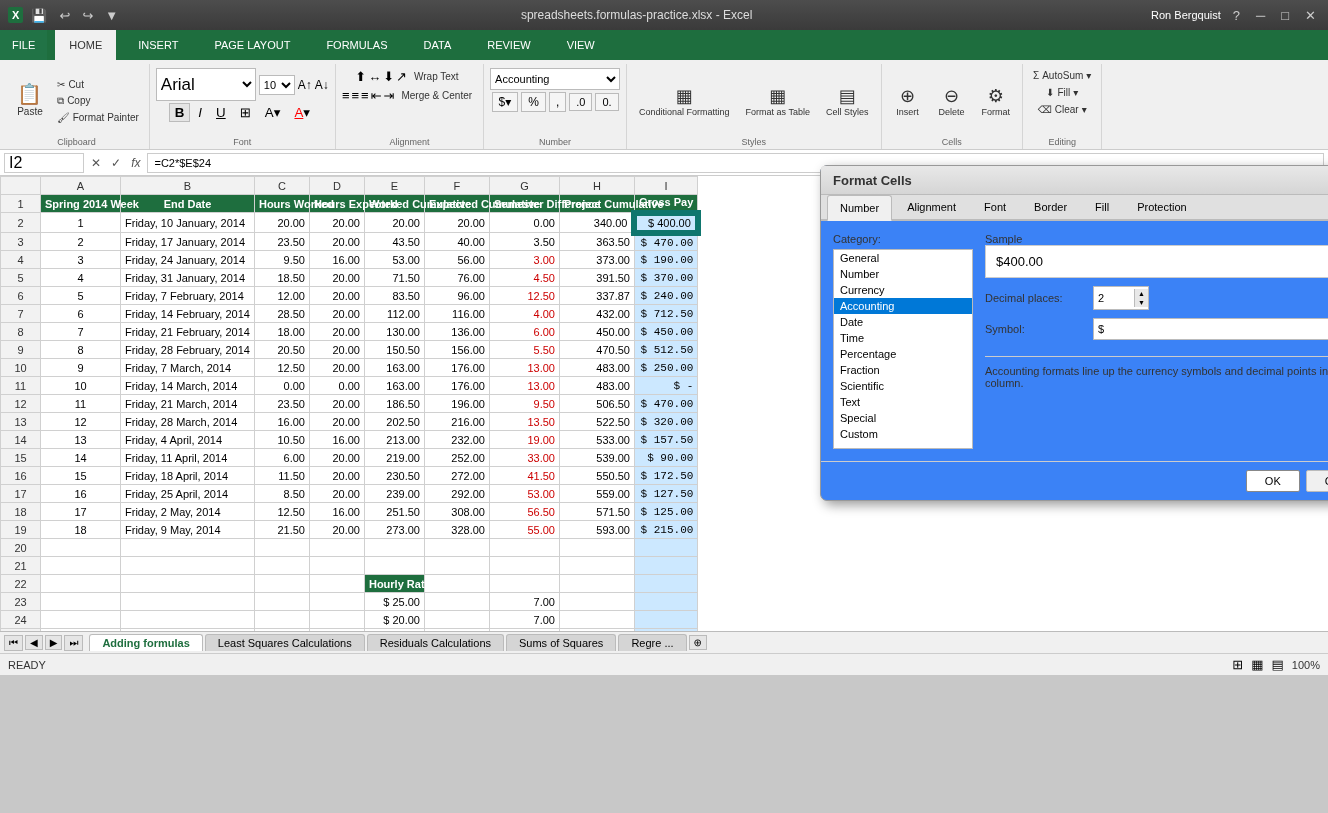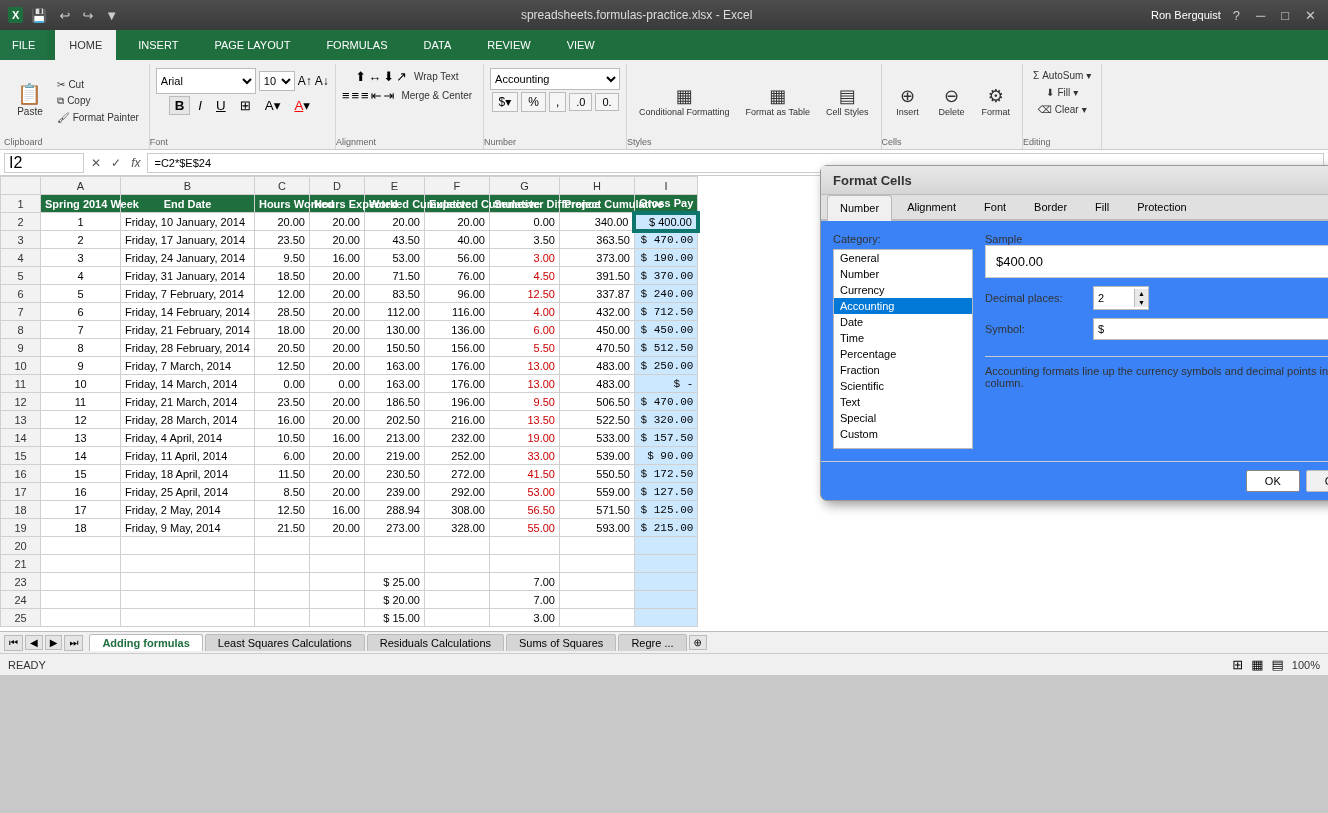--- a/index.html
+++ b/index.html
@@ -70,21 +70,21 @@
       min-width: 60px;
       position: relative;
     }
     .ribbon-group-label {
       font-size: 9px;
       color: #666;
       position: absolute;
       bottom: 2px;
       left: 0;
       right: 0;
-      text-align: left;
+      text-align: center;
     }
     .ribbon-group-content {
       display: flex;
       align-items: center;
       gap: 3px;
       flex: 1;
       margin-bottom: 14px;
     }
     .ribbon-btn {
       display: flex;
@@ -109,22 +109,22 @@
       padding: 1px 3px;
       border-radius: 2px;
       border: 1px solid transparent;
       background: none;
       font-size: 10px;
       color: #333;
       white-space: nowrap;
     }
     .font-selector {
       width: 100px;
-      height: 26px;
-      font-size: 11px;
+      height: 33px;
+      font-size: 17px;
       border: 1px solid #bbb;
       background: white;
     }
     .font-size-selector {
       width: 36px;
       height: 20px;
       font-size: 11px;
       border: 1px solid #bbb;
       background: white;
     }
@@ -210,21 +210,21 @@
       left: 0;
       z-index: 1;
       font-weight: normal;
     }
     table.grid td.selected-col {
       background: #cce8ff;
       font-family: Liberation Mono, monospace;
     }
     table.grid td.selected-cell {
       background: #cce8ff;
-      border: 4px solid #0f766e;
+      border: 6px solid #0f766e;
     }
     td.header-row {
       background: #1e6e3e !important;
       color: white;
       font-weight: bold;
       text-align: center;
     }
     td.num-cell { text-align: right; }
     td.red-text { color: #cc0000; text-align: right; }
     td.currency-cell { text-align: right; }
@@ -819,21 +819,21 @@
             <td class="col-g red-text">53.00</td>
             <td class="col-h num-cell">559.00</td>
             <td class="col-i currency-cell selected-col">$ 127.50</td>
           </tr>
           <tr>
             <td class="row-num">18</td>
             <td class="col-a" style="text-align: center;">17</td>
             <td class="col-b">Friday, 2 May, 2014</td>
             <td class="col-c num-cell">12.50</td>
             <td class="col-d num-cell">16.00</td>
-            <td class="col-e num-cell">288.94</td>
+            <td class="col-e num-cell">251.50</td>
             <td class="col-f num-cell">308.00</td>
             <td class="col-g red-text">56.50</td>
             <td class="col-h num-cell">571.50</td>
             <td class="col-i currency-cell selected-col">$ 125.00</td>
           </tr>
           <tr>
             <td class="row-num">19</td>
             <td class="col-a" style="text-align: center;">18</td>
             <td class="col-b">Friday, 9 May, 2014</td>
             <td class="col-c num-cell">21.50</td>
@@ -856,20 +856,32 @@
             <td class="col-h num-cell"></td>
             <td class="col-i currency-cell selected-col"></td>
           </tr>
           <tr>
             <td class="row-num">21</td>
             <td class="col-a" style="text-align: center;"></td>
             <td class="col-b"></td>
             <td class="col-c num-cell"></td>
             <td class="col-d num-cell"></td>
             <td class="col-e num-cell"></td>
+            <td class="col-f num-cell"></td>
+            <td class="col-g num-cell"></td>
+            <td class="col-h num-cell"></td>
+            <td class="col-i currency-cell selected-col"></td>
+          </tr>
+          <tr>
+            <td class="row-num">22</td>
+            <td class="col-a" style="text-align: center;"></td>
+            <td class="col-b"></td>
+            <td class="col-c num-cell"></td>
+            <td class="col-d num-cell"></td>
+            <td class="col-e num-cell" style="background: rgb(30, 110, 62); color: white; font-weight: bold; text-align: center;">Hourly Rate</td>
             <td class="col-f num-cell"></td>
             <td class="col-g num-cell"></td>
             <td class="col-h num-cell"></td>
             <td class="col-i currency-cell selected-col"></td>
           </tr>
           <tr>
             <td class="row-num">23</td>
             <td class="col-a" style="text-align: center;"></td>
             <td class="col-b"></td>
             <td class="col-c num-cell"></td>

